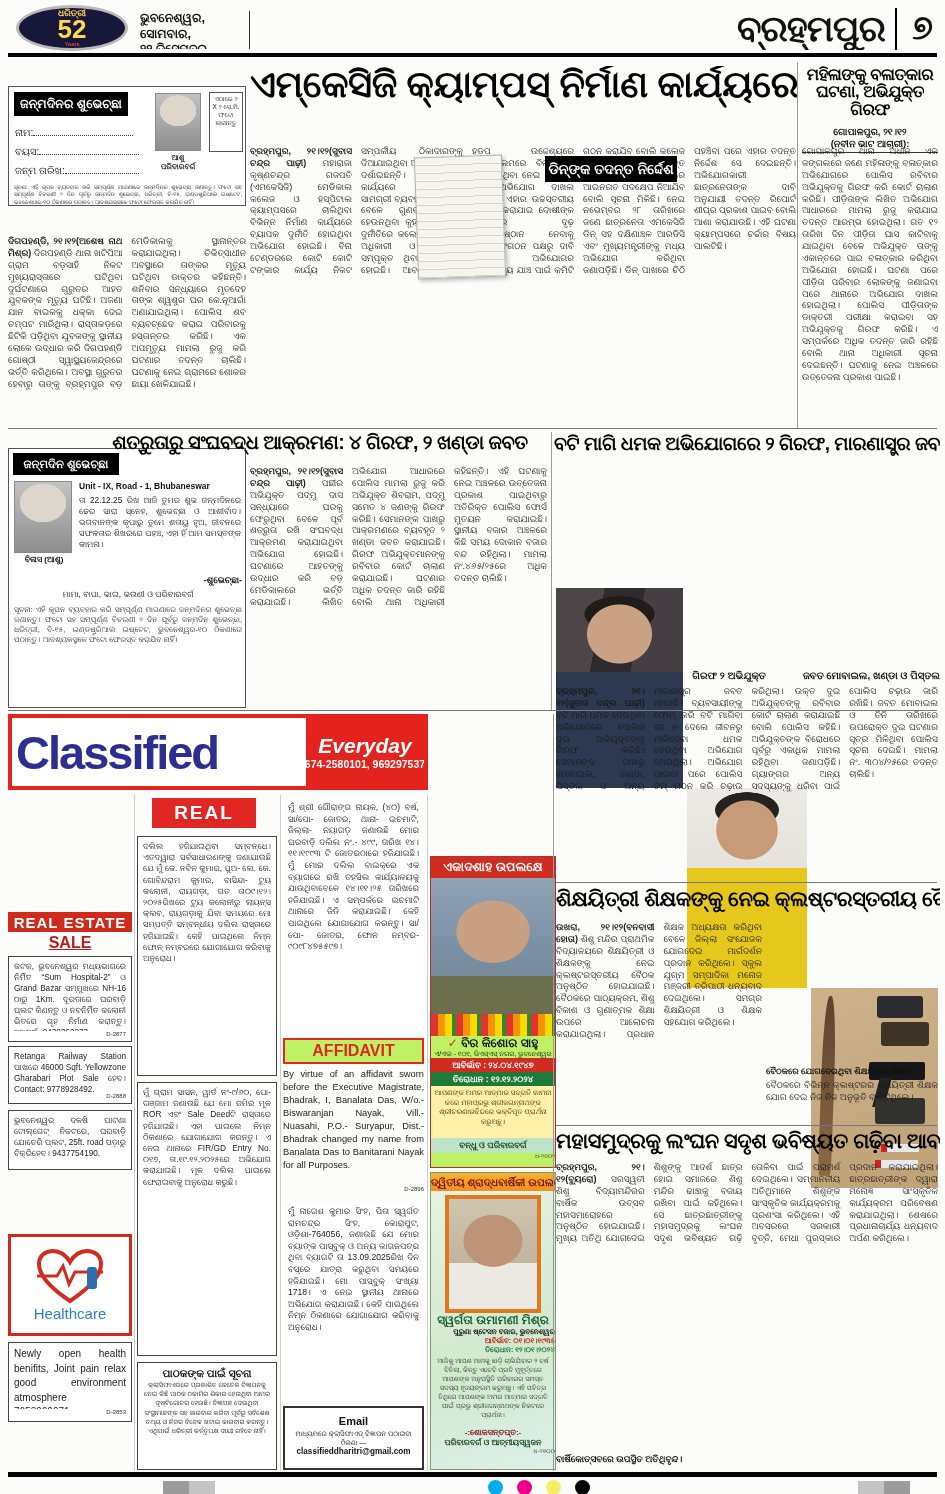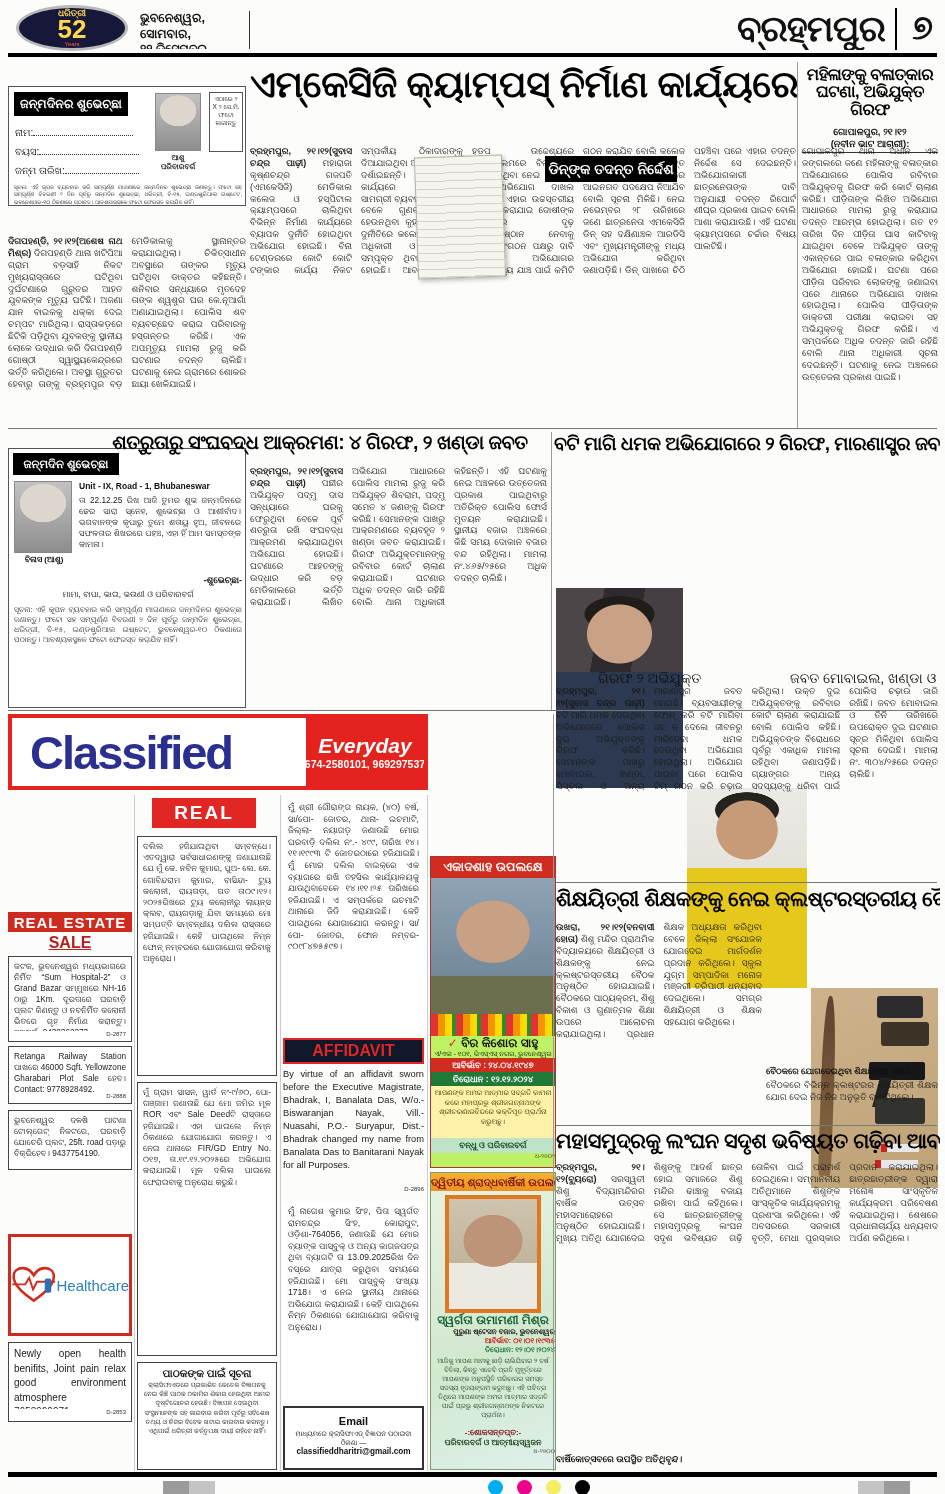--- a/index.html
+++ b/index.html
@@ -40,36 +40,36 @@
 .ph-mug2{background:radial-gradient(ellipse 26% 15% at 50% 21%,#c79b78 97%,rgba(0,0,0,0)),radial-gradient(ellipse 27% 9% at 50% 11%,#26221f 97%,rgba(0,0,0,0)),linear-gradient(180deg,rgba(0,0,0,0) 0 40%,#e6c81d 40%),linear-gradient(#eceae4,#d9d7cf)}
 .ph-weap{background:linear-gradient(160deg,#cdb28c,#bfa276)}
 .knife{position:absolute;left:8%;top:4%;width:10%;height:90%;background:linear-gradient(#5f422c,#8a6a45);border-radius:45% 45% 12% 12%;transform:rotate(2deg)}
 .wph1{position:absolute;left:52%;top:4%;width:36%;height:11%;background:#2b2b30;border-radius:3px}
 .wph2{position:absolute;left:55%;top:17%;width:38%;height:12%;background:#3d3427;border-radius:3px}
 .wgun{position:absolute;left:46%;top:37%;width:44%;height:9%;background:#17171a;border-radius:2px}
 .wgun:after{content:"";position:absolute;left:12%;top:90%;width:22%;height:160%;background:#222;transform:skewX(-15deg)}
 .wph3{position:absolute;left:50%;top:55%;width:40%;height:13%;background:#32322f;border-radius:3px}
 .wsyr{position:absolute;left:55%;top:78%;width:30%;height:4%;background:#e8e8ea;border-left:6px solid #c22}
 .wsyr2{position:absolute;left:50%;top:86%;width:34%;height:4%;background:#e8e8ea;border-left:6px solid #c22}
-.caption{font-size:14px;font-weight:normal;text-align:left;overflow:hidden;white-space:nowrap}
+.caption{font-size:10px;font-weight:bold;text-align:right;overflow:hidden;white-space:nowrap}
 .letter{background:repeating-linear-gradient(180deg,#f6f4ef 0 7px,#d8d3ca 7px 8px);border:1px solid #b5b0a6;transform:rotate(-2deg);box-shadow:2px 2px 4px rgba(0,0,0,.25)}
 
 .cl-banner{border:4px solid #e4231f;background:#fff;display:flex;align-items:stretch;overflow:hidden}
-.cl-word{color:#2b2f8f;font-weight:bold;font-size:47px;letter-spacing:-2px;line-height:1;align-self:center;padding-left:18px;white-space:nowrap;overflow:hidden}
+.cl-word{color:#2b2f8f;font-weight:bold;font-size:47px;letter-spacing:-2px;line-height:1;align-self:center;padding-left:4px;white-space:nowrap;overflow:hidden}
 .cl-right{margin-left:auto;background:#e4231f;color:#fff;width:118px;display:flex;flex-direction:column;justify-content:center;align-items:center;overflow:hidden}
 .cl-every{font-weight:bold;font-style:italic;font-size:21px;line-height:1.1;white-space:nowrap}
 .cl-phone{font-weight:bold;font-size:10.5px;white-space:nowrap}
 .lost-hd{background:#e02723;color:#fff;font-weight:bold;font-size:19px;display:flex;align-items:center;justify-content:center;letter-spacing:2px}
 .clsbox{border:1.5px solid #444;background:#fff;padding:4px 5px;overflow:hidden}
 .clsbox .jt{font-size:8.3px;line-height:1.35}
 .dnum{font-size:6px;color:#333;text-align:right}
-.aff-hd{border:2.5px solid #e02723;color:#e02723;font-weight:bold;font-size:16px;display:flex;align-items:center;justify-content:center;background:#0f172a}
+.aff-hd{border:2.5px solid #e02723;color:#e02723;font-weight:bold;font-size:16px;display:flex;align-items:center;justify-content:center;background:#bef264}
 .re-label{background:#cf2a1e;color:#fff;font-weight:bold;font-size:15px;display:flex;align-items:center;justify-content:center;letter-spacing:1px}
 .re-sale{color:#b91c1c;font-weight:bold;font-size:16px;text-align:center;text-decoration:underline}
-.hc-box{border:3px solid #cf2a1e;background:#fff;display:flex;flex-direction:row;align-items:center;justify-content:center}
+.hc-box{border:3px solid #cf2a1e;background:#fff;display:flex;flex-direction:column;align-items:center;justify-content:center}
 .hc-label{color:#2e7fc1;font-size:15px}
 
 .mp-banner{background:#d02c20;border-top:4px dotted #ffd54f;border-bottom:4px dotted #ffd54f;color:#fff;font-weight:bold;font-size:19px;display:flex;align-items:center;justify-content:center;gap:6px;overflow:hidden}
 .diya{width:12px;height:12px;border-radius:50% 50% 50% 0;background:radial-gradient(circle at 50% 70%,#ffb300 60%,#e25822);transform:rotate(-45deg);flex:0 0 auto}
 .m1{border:1.5px solid #a33;background:#bef264;overflow:hidden}
 .m1-hd{background:#d02c20;color:#fff;font-weight:bold;font-size:12.5px;text-align:center;padding:3px 0;white-space:nowrap;overflow:hidden}
 .m1-photo{background:radial-gradient(ellipse 30% 20% at 50% 34%,#c8a084 97%,rgba(0,0,0,0)),linear-gradient(180deg,rgba(0,0,0,0) 0 62%,#6b6f4e 62%),linear-gradient(#8fa3b5,#64798d);position:relative}
 .flowers{position:absolute;left:0;right:0;bottom:0;height:14%;background:repeating-linear-gradient(90deg,#e23333 0 7px,#f59300 7px 14px,#ffd900 14px 21px,#2e8b2e 21px 25px)}
 .m1-name{font-weight:bold;font-size:12px;color:#111;text-align:center;white-space:nowrap;overflow:hidden}
 .m1-name .chk{color:#e02723}

